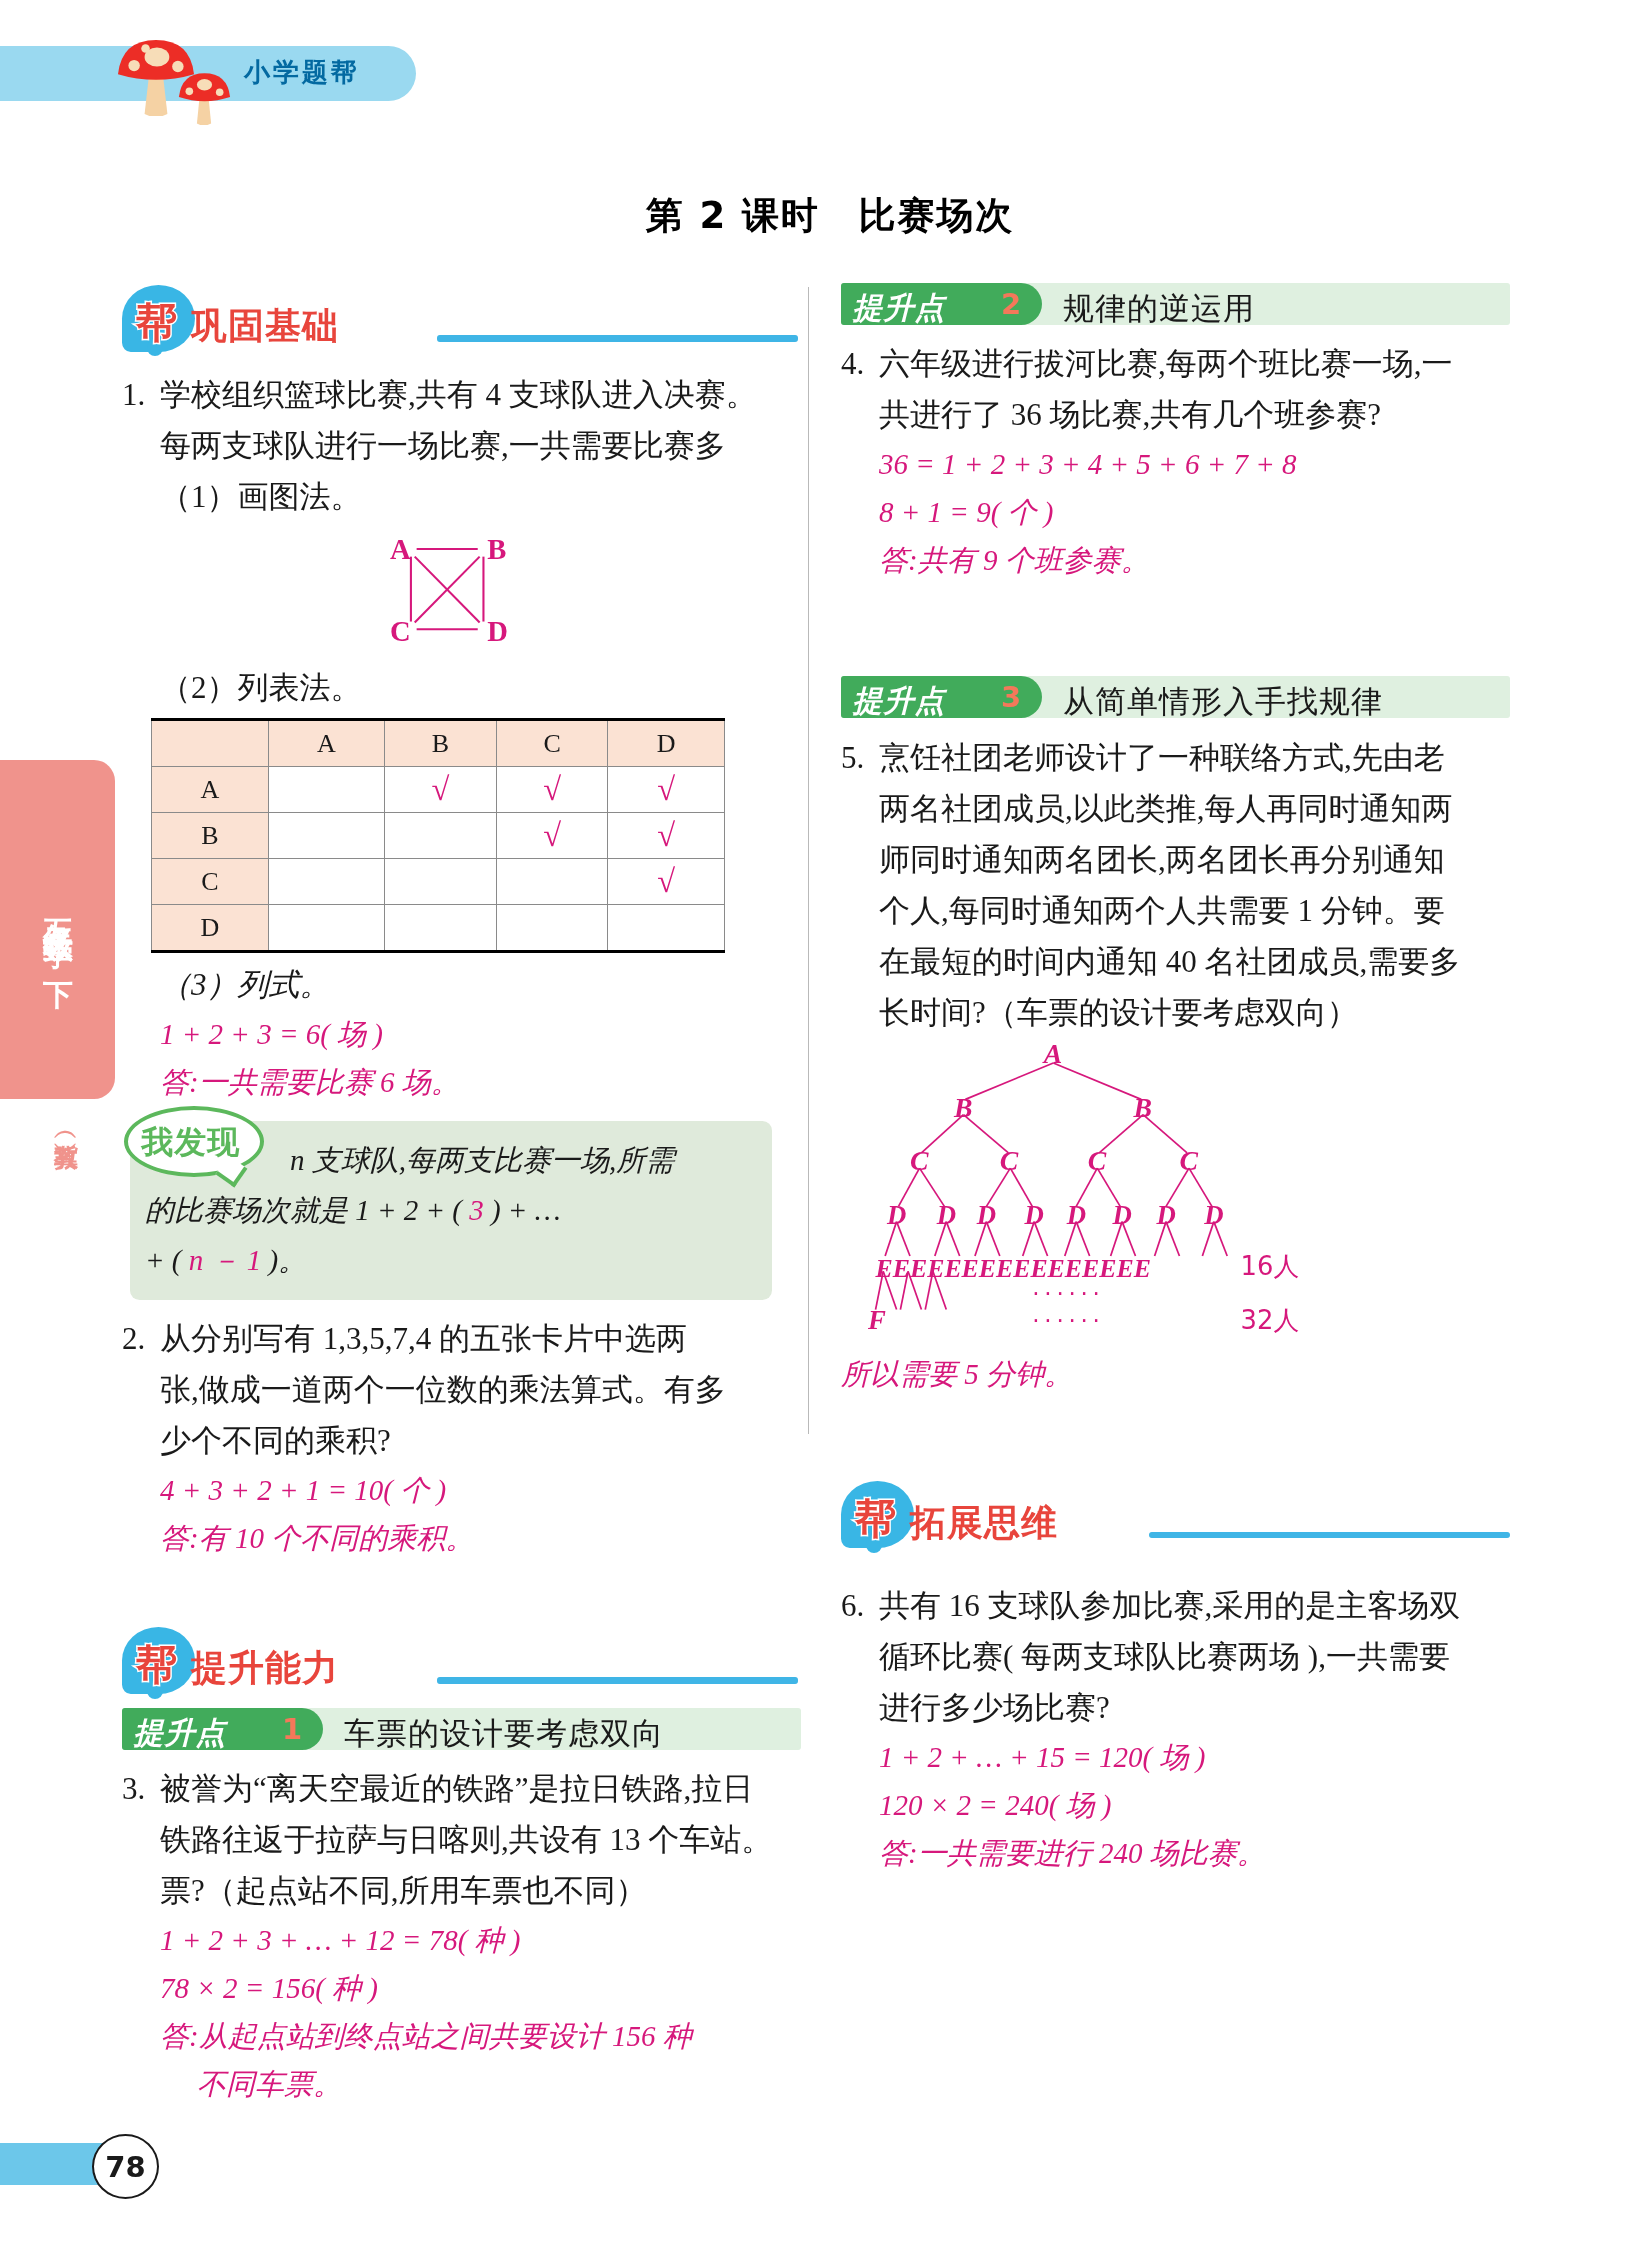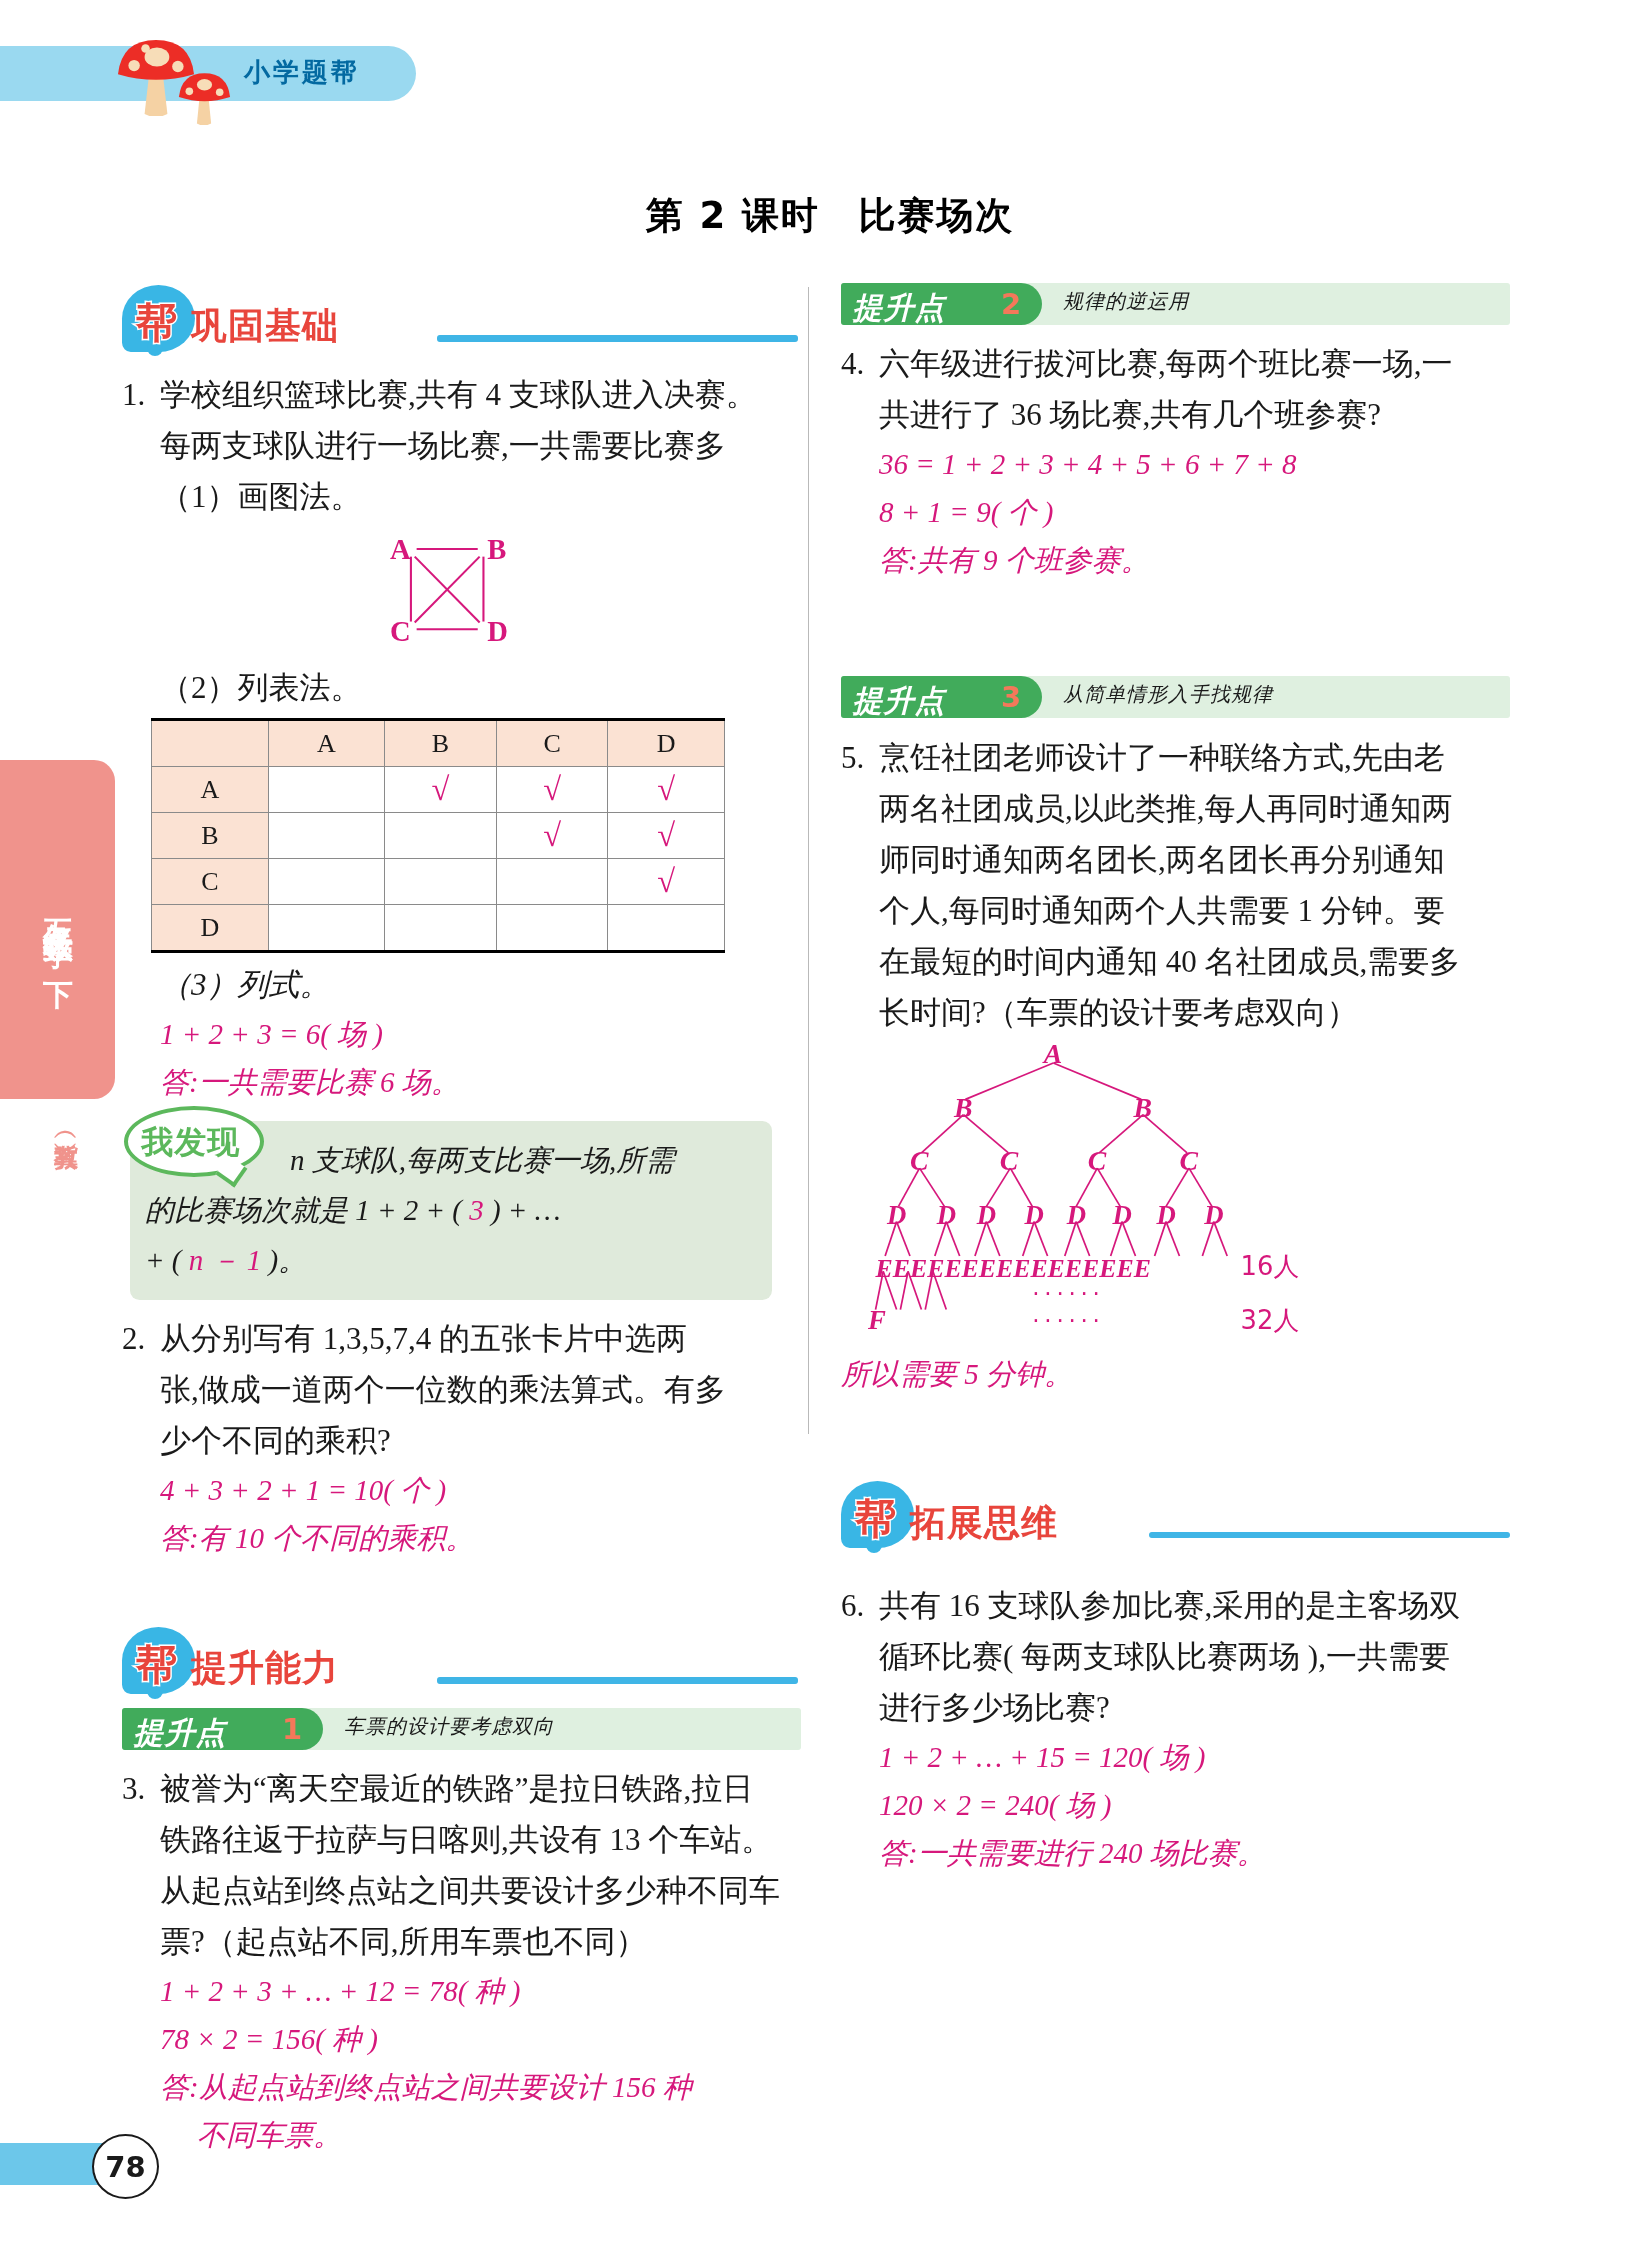--- a/index.html
+++ b/index.html
@@ -61,22 +61,22 @@
      background:#dff0e0;border-radius:2.9px;}
   .tip-green{position:absolute;left:0;top:0;height:42px;width:145px;
      background:#41ab5b;border-radius:2.9px;}
   .tip-green-tail{position:absolute;left:134px;top:0;height:42px;width:67px;
      background:#41ab5b;border-radius:0 21px 21px 0;}
   .tip-label{position:absolute;left:11.5px;top:4.8px;font-size:30px;font-weight:bold;
      color:#ffffff;letter-spacing:1px;
      font-family:"DejaVu Sans","Liberation Sans",sans-serif;font-style:italic;}
   .tip-num{position:absolute;left:160px;top:3.8px;font-size:29px;font-weight:bold;
      color:#f4785a;font-family:"DejaVu Sans","Liberation Sans",sans-serif;}
-  .tip-text{position:absolute;left:222px;top:4.8px;font-size:20px;color:#1a1a1a;
-     letter-spacing:1px;font-family:"DejaVu Sans","Liberation Sans",sans-serif;font-style:italic;}
+  .tip-text{position:absolute;left:222px;top:4.8px;font-size:31px;color:#1a1a1a;
+     letter-spacing:1px;font-family:"DejaVu Sans","Liberation Sans",sans-serif;}
 
   
   .q{margin:13.4px 0 0 0;}
   .q-line{display:flex;align-items:flex-start;}
   .q-num{width:38px;flex:0 0 38px;font-size:31px;line-height:51px;}
   .q-body{font-size:31px;line-height:51px;letter-spacing:0px;}
   .ans{color:#d6187c;font-size:29px;line-height:48px;margin-left:38px;
        font-family:"Liberation Serif","DejaVu Serif",serif;font-style:italic;}
   .ans-ind{margin-left:75px;}
 
@@ -277,21 +277,20 @@
     <div class="tip-num">1</div>
     <div class="tip-text">车票的设计要考虑双向</div>
   </div>
 
   <div class="q">
     <div class="q-line">
       <div class="q-num">3.</div>
       <div class="q-body">
         <div>被誉为“离天空最近的铁路”是拉日铁路,拉日</div>
         <div>铁路往返于拉萨与日喀则,共设有 13 个车站。</div>
-        <div>从起点站到终点站之间共要设计多少种不同车</div>
         <div>票?（起点站不同,所用车票也不同）</div>
       </div>
     </div>
     <div class="ans">1 + 2 + 3 + … + 12 = 78( 种 )</div>
     <div class="ans">78 × 2 = 156( 种 )</div>
     <div class="ans">答:从起点站到终点站之间共要设计 156 种</div>
     <div class="ans ans-ind">不同车票。</div>
   </div>
 </div>
 

